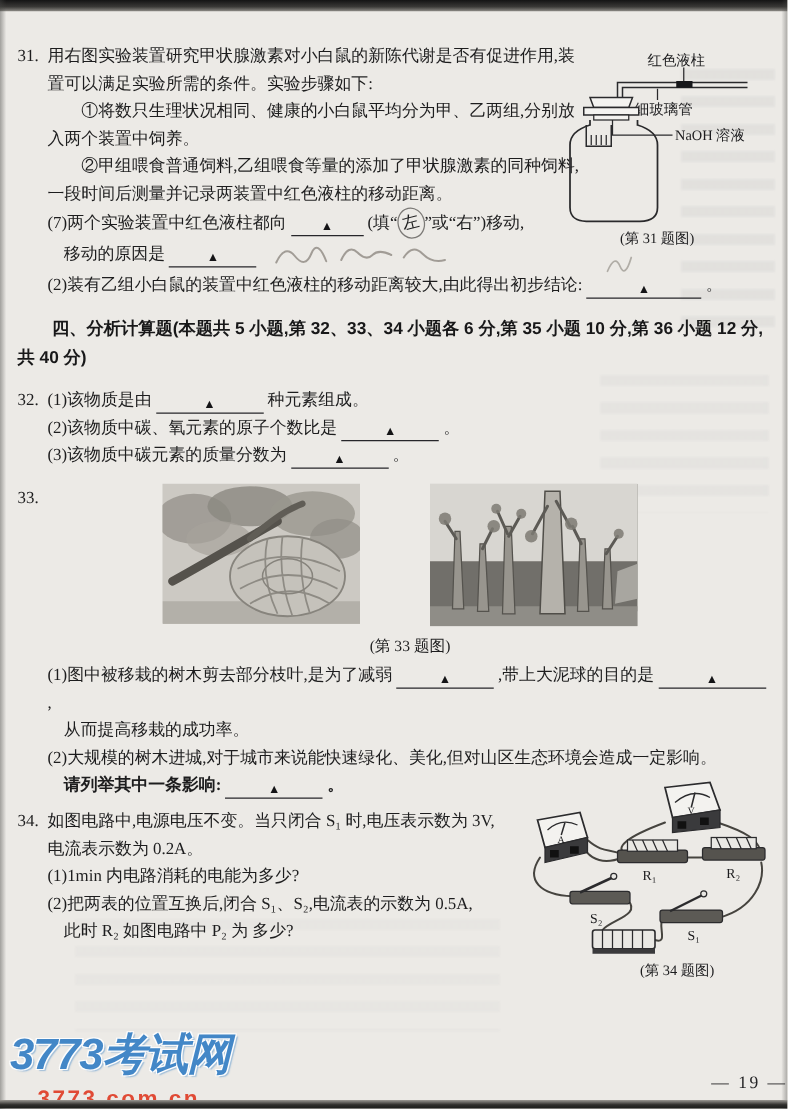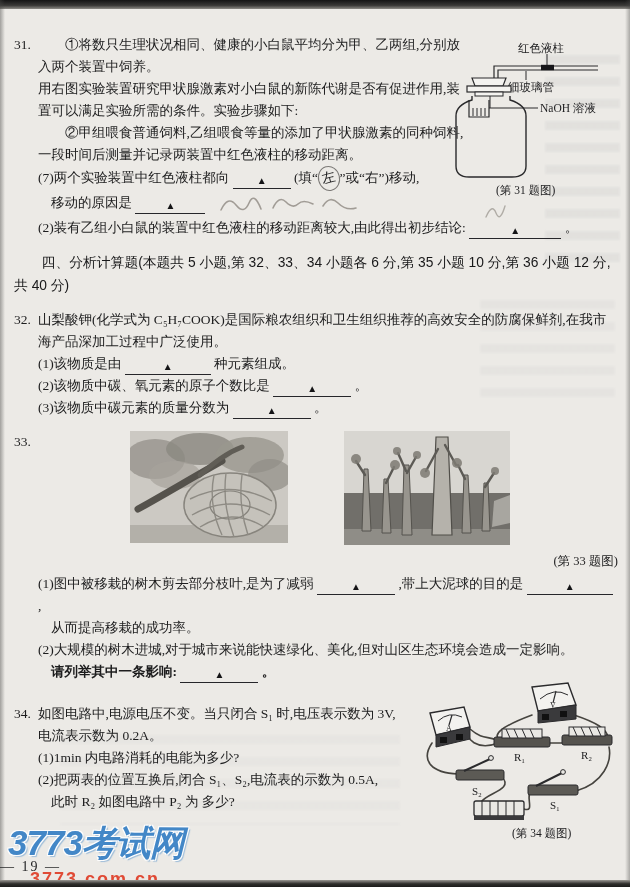--- a/index.html
+++ b/index.html
@@ -26,46 +26,46 @@
   .indent2{text-indent:2em;}
   .m0{margin:0;}
 
   .blank{display:inline-block;border-bottom:1.3px solid #26262a;text-align:center;
     height:15px;line-height:13px;vertical-align:-2px;}
   .w58{min-width:58px;} .w70{min-width:70px;} .w78{min-width:78px;}
   .w86{min-width:86px;} .w92{min-width:92px;}
   .tri{font-style:normal;font-size:10px;color:#141416;letter-spacing:0;}
 
   .heading{font-family:"Liberation Sans","DejaVu Sans",sans-serif;
-    font-weight:400;font-size:13.8px;line-height:23px;text-indent:2em;color:#181819;}
+    font-weight:700;font-size:13.8px;line-height:23px;text-indent:2em;color:#181819;}
 
   .circled{display:inline-block;border:1.4px solid rgba(95,92,90,.8);
     border-radius:50%;padding:0 3px 1px 3px;transform:rotate(-14deg);}
 
   .figbox{position:absolute;}
   .fig-caption{font-size:11.5px;}
 
   .photos{position:relative;height:120px;margin:4px 0 0 0;}
   .photo{position:absolute;top:0;box-shadow:0 0 0 1px #9a978f inset;background:#d4d2cd;}
-  .photos-caption{text-align:right;font-size:12.5px;line-height:20px;margin-bottom:2px;}
+  .photos-caption{text-align:center;font-size:12.5px;line-height:20px;margin-bottom:2px;}
 
   .scribble{vertical-align:middle;margin-left:6px;opacity:.8;}
   .blankwrap{position:relative;display:inline-block;}
   .scribble-top{position:absolute;left:12px;top:-17px;opacity:.75;}
 
   .bleed{position:absolute;pointer-events:none;
     background:repeating-linear-gradient(180deg,rgba(105,110,122,.07) 0 9px,rgba(105,110,122,0) 9px 22px);
     filter:blur(1px);}
 
   .watermark{position:absolute;left:8px;top:820px;width:200px;
     font-family:"Liberation Sans","DejaVu Sans",sans-serif;}
   .wm-main{font-size:35px;font-weight:800;letter-spacing:-1px;font-style:italic;
     color:#4387c7;text-shadow:1px 1px 0 #fdfdfd,-1px -1px 0 #fdfdfd,1px -1px 0 #fdfdfd,-1px 1px 0 #fdfdfd,2px 2px 1px rgba(67,135,199,.45);}
   .wm-sub{font-size:18px;font-weight:700;letter-spacing:2px;color:#e04a35;margin:2px 0 0 22px;}
-  .pagenum{position:absolute;left:0;bottom:12px;width:100%;text-align:left;
+  .pagenum{position:absolute;left:0;bottom:12px;width:100%;text-align:right;
     font-size:14px;letter-spacing:2px;color:#242426;}
 
   svg text{font-family:"Liberation Serif","DejaVu Serif",serif;}
 </style>
 </head>
 <body>
 
 <div class="edge-top"></div>
 <div class="edge-left"></div>
 <div class="edge-right"></div>
@@ -73,22 +73,22 @@
 <div class="bleed" style="left:545px;top:55px;width:75px;height:210px;"></div>
 <div class="bleed" style="left:480px;top:300px;width:135px;height:110px;opacity:.7;"></div>
 <div class="bleed" style="left:60px;top:735px;width:340px;height:90px;opacity:.55;"></div>
 
 <div class="content">
 
   <div class="q" style="margin-bottom:12px;">
     <span class="qnum">31.</span>
 
     <div style="width:432px;">
+      <p class="m0 line">用右图实验装置研究甲状腺激素对小白鼠的新陈代谢是否有促进作用,装置可以满足实验所需的条件。实验步骤如下:</p>
       <p class="m0 line indent2">①将数只生理状况相同、健康的小白鼠平均分为甲、乙两组,分别放入两个装置中饲养。</p>
-      <p class="m0 line">用右图实验装置研究甲状腺激素对小白鼠的新陈代谢是否有促进作用,装置可以满足实验所需的条件。实验步骤如下:</p>
       <p class="m0 line indent2">②甲组喂食普通饲料,乙组喂食等量的添加了甲状腺激素的同种饲料,一段时间后测量并记录两装置中红色液柱的移动距离。</p>
 
       <div class="line">
         <span>(7)两个实验装置中红色液柱都向</span>
         <span class="blank w58"><i class="tri">▲</i></span>
         <span>(填“</span><span class="circled">左</span><span>”或“右”)移动,</span>
       </div>
       <div class="line" style="margin-left:13px;">
         <span>移动的原因是</span>
         <span class="blank w70"><i class="tri">▲</i></span>
@@ -140,21 +140,20 @@
 
         <text x="50" y="156" font-size="11.5" fill="#1c1c1e" class="fig-caption">(第 31 题图)</text>
       </svg>
     </div>
   </div>
 
   <div class="heading" style="margin-bottom:9px;">四、分析计算题(本题共 5 小题,第 32、33、34 小题各 6 分,第 35 小题 10 分,第 36 小题 12 分,共 40 分)</div>
 
   <div class="q" style="margin-bottom:8px;">
     <span class="qnum">32.</span>
-    <p class="m0 line">山梨酸钾(化学式为 C₅H₇COOK)是国际粮农组织和卫生组织推荐的高效安全的防腐保鲜剂,在我市海产品深加工过程中广泛使用。</p>
     <div class="line">
       <span>(1)该物质是由</span>
       <span class="blank w86"><i class="tri">▲</i></span>
       <span>种元素组成。</span>
     </div>
     <div class="line">
       <span>(2)该物质中碳、氧元素的原子个数比是</span>
       <span class="blank w78"><i class="tri">▲</i></span>
       <span>。</span>
     </div>
@@ -234,21 +233,21 @@
     </div>
     <div class="line" style="margin-left:13px;">从而提高移栽的成功率。</div>
     <div class="line">(2)大规模的树木进城,对于城市来说能快速绿化、美化,但对山区生态环境会造成一定影响。</div>
     <div class="line" style="margin-left:13px;font-weight:bold;">
       <span>请列举其中一条影响:</span>
       <span class="blank w78"><i class="tri">▲</i></span>
       <span>。</span>
     </div>
   </div>
 
-  <div class="q" style="margin-top:20px;">
+  <div class="q" style="margin-top:7px;">
     <span class="qnum">34.</span>
     <div style="width:430px;">
       <div class="line">如图电路中,电源电压不变。当只闭合 S₁ 时,电压表示数为 3V,</div>
       <div class="line">电流表示数为 0.2A。</div>
       <div class="line">(1)1min 内电路消耗的电能为多少?</div>
       <div class="line">(2)把两表的位置互换后,闭合 S₁、S₂,电流表的示数为 0.5A,</div>
       <div class="line" style="margin-left:13px;">此时 R₂ 如图电路中 P₂ 为 多少?</div>
     </div>
 
     <div class="figbox" style="right:0;top:-26px;width:202px;height:168px;">

